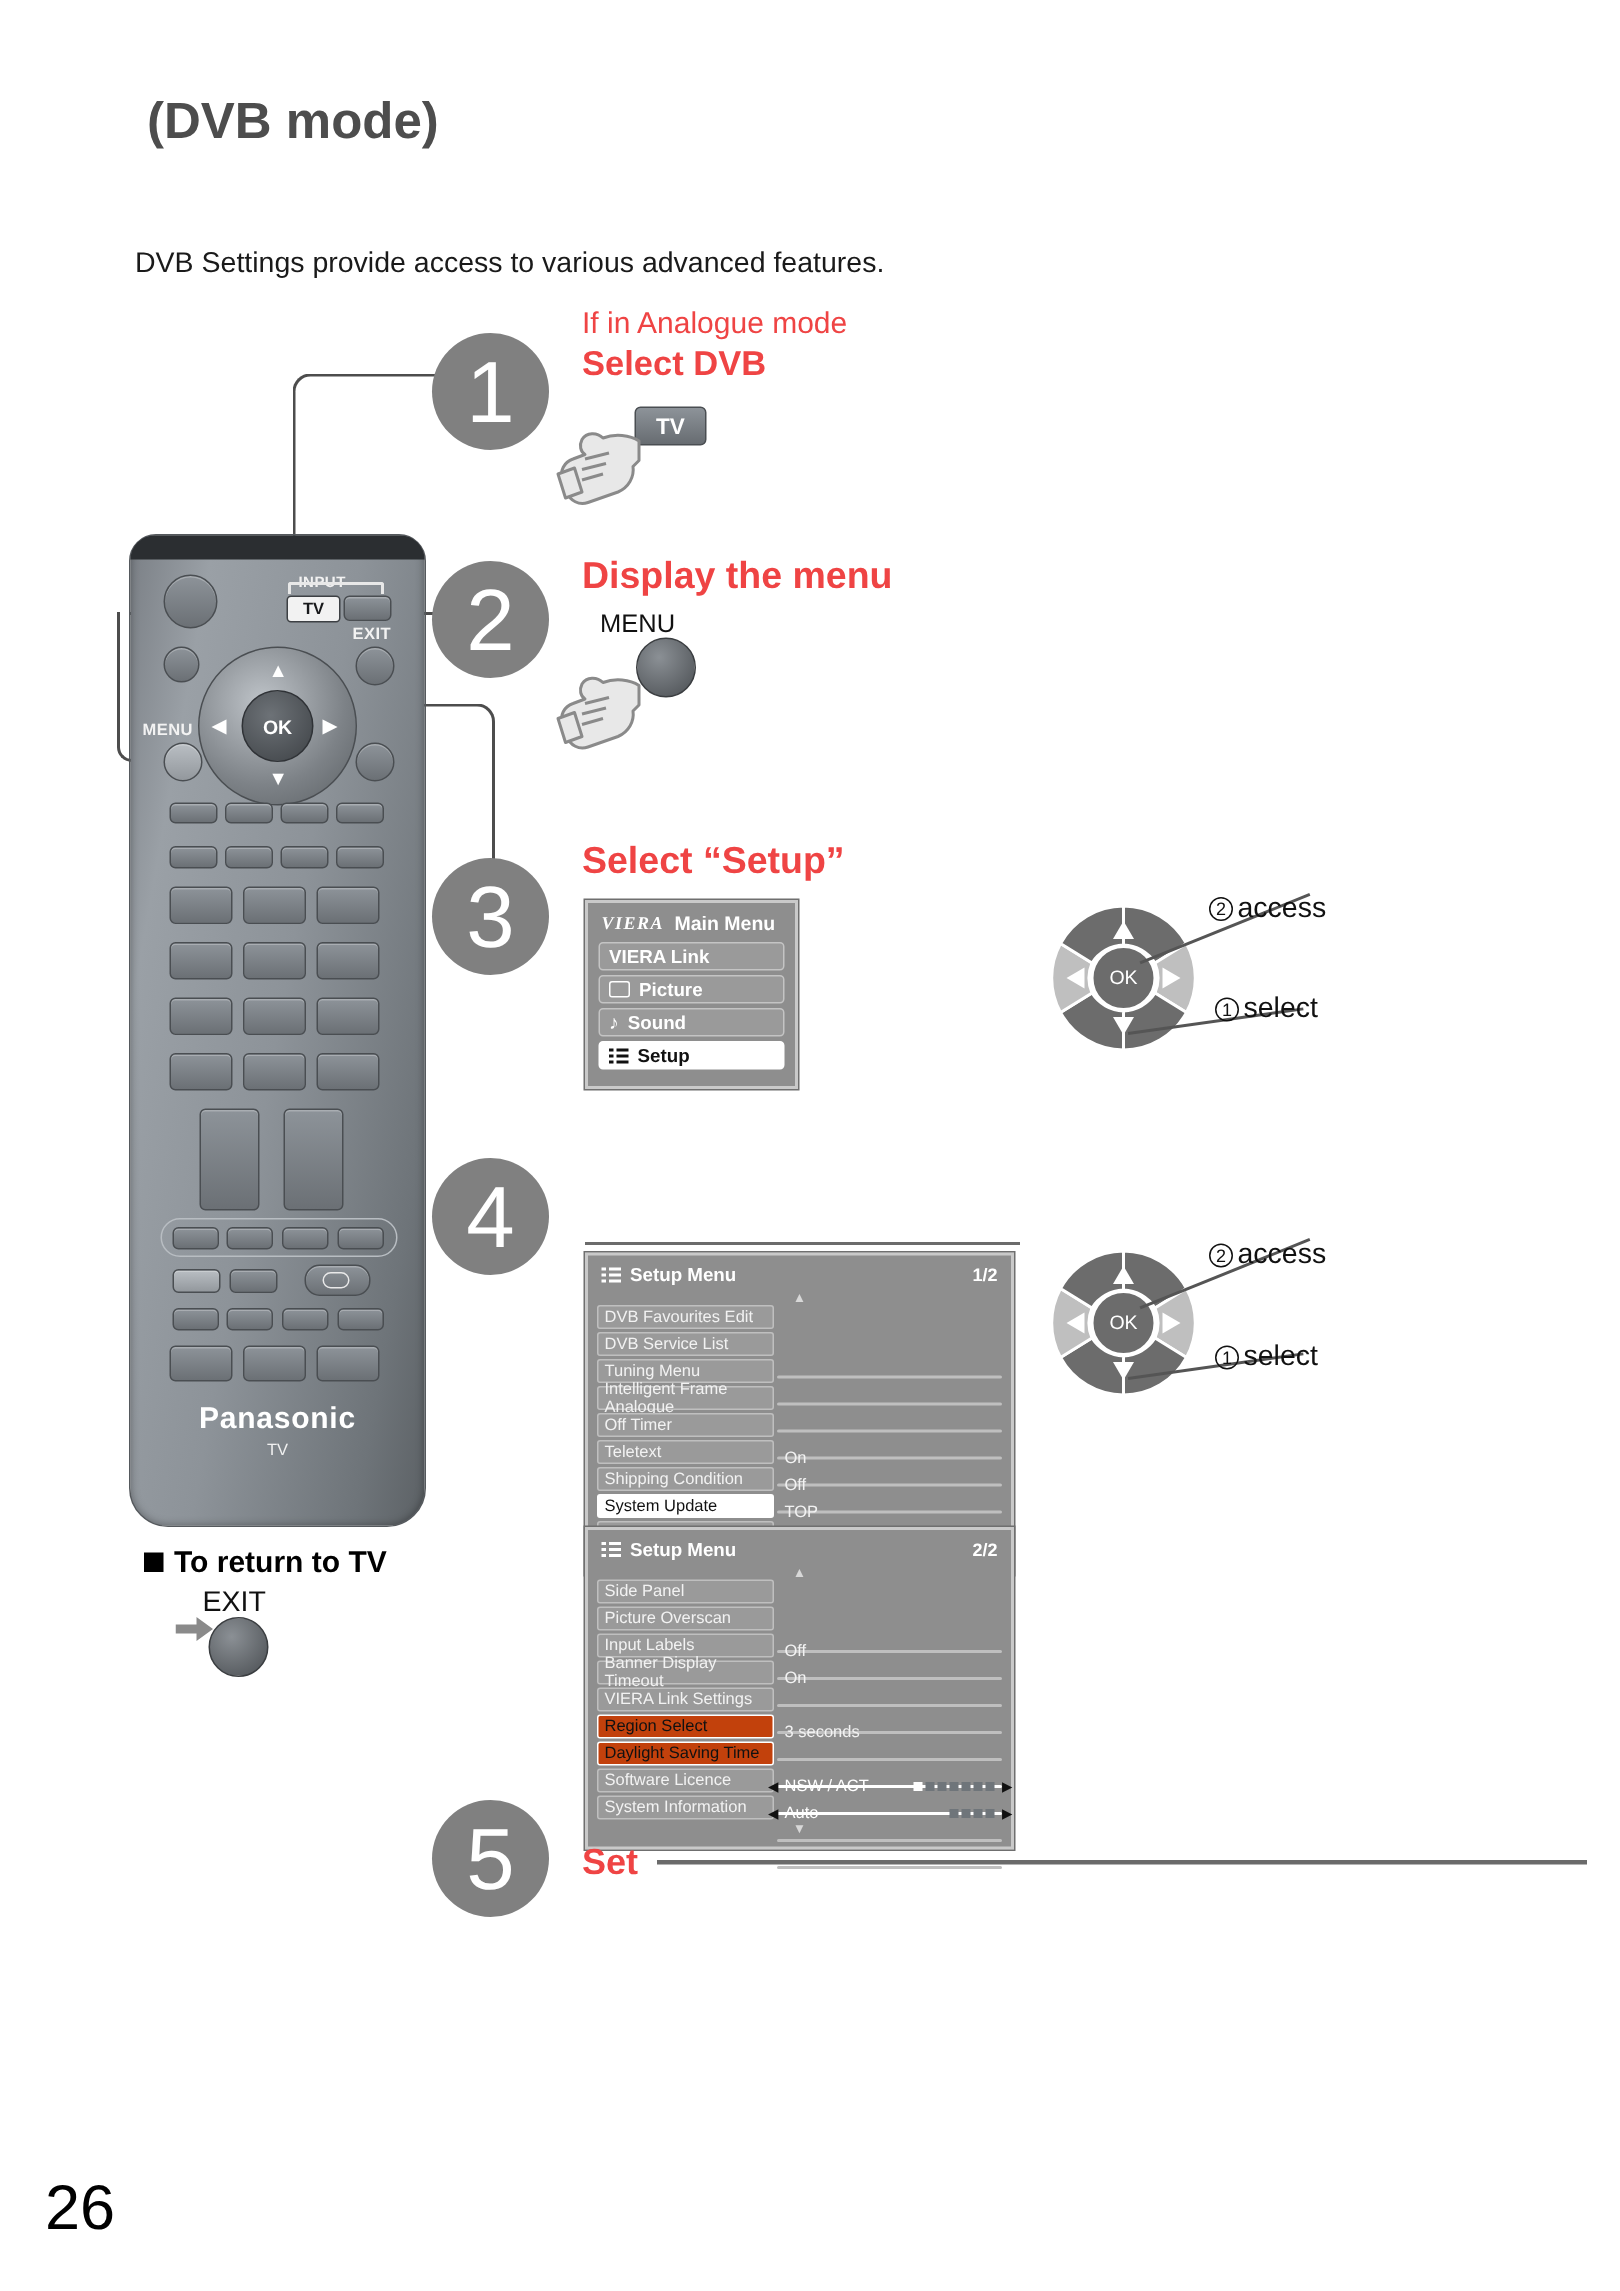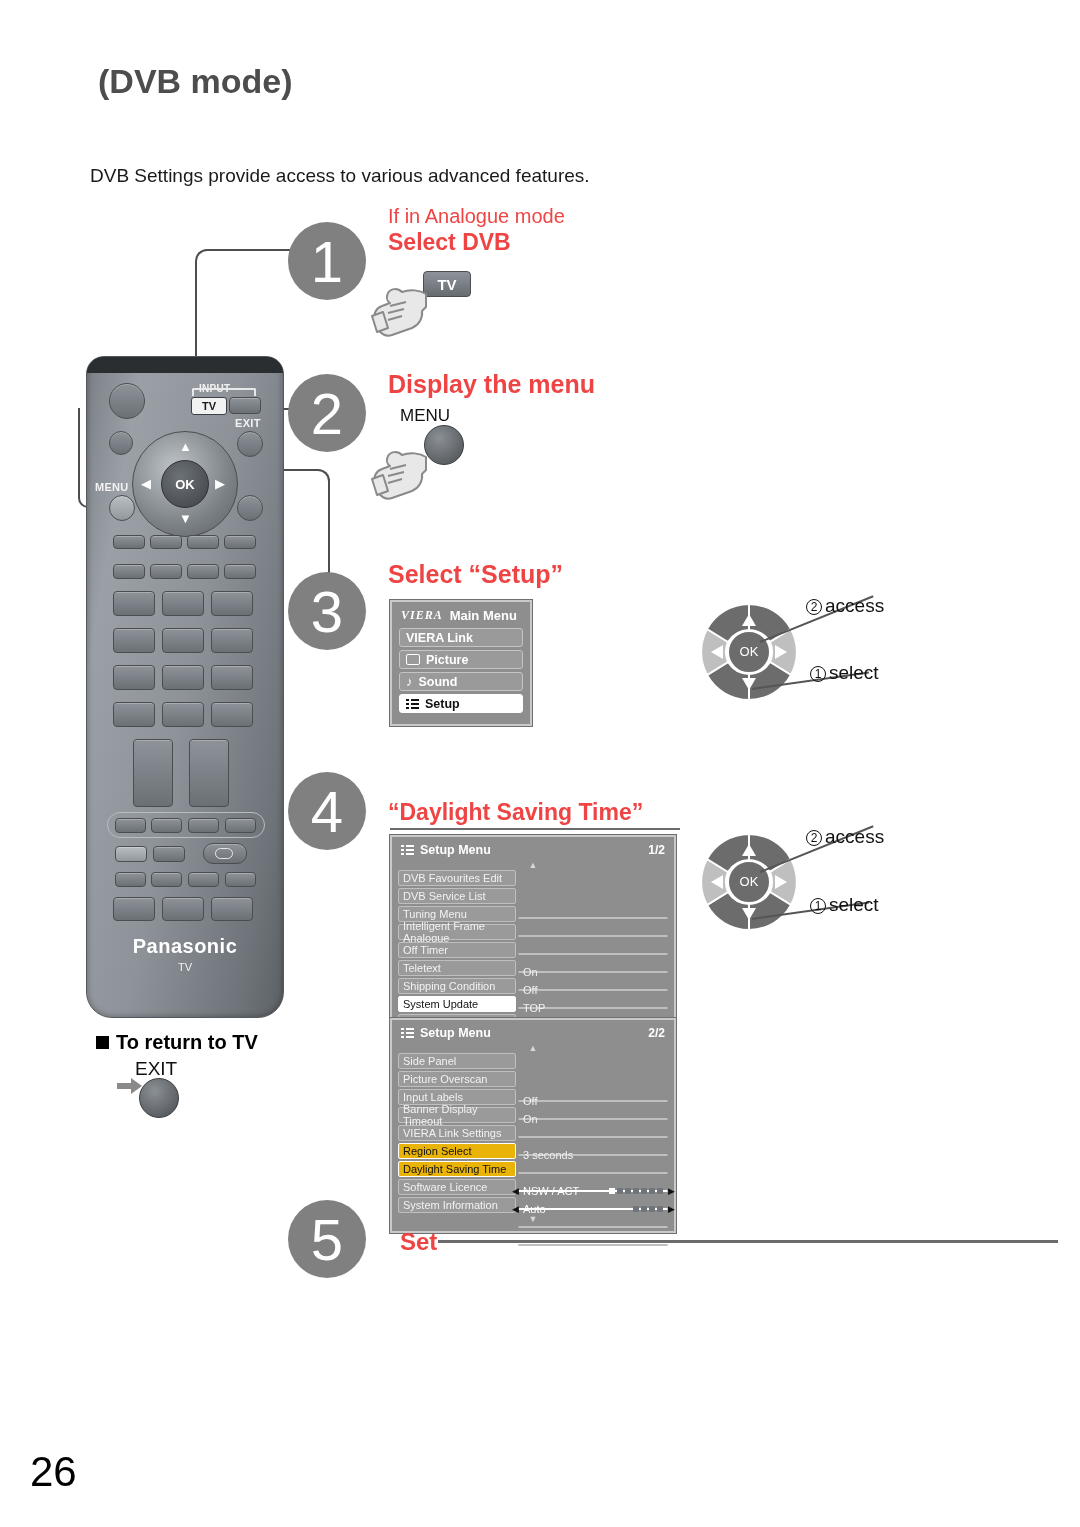--- a/index.html
+++ b/index.html
@@ -115,21 +115,21 @@
     font-size:11px;
   }
   .osd-row .v{
     flex:1;background:#9a9a9a;border:1px solid #bfbfbf;border-radius:2px;margin-left:2px;
     color:#f2f2f2;padding:0 4px;display:flex;align-items:center;box-sizing:border-box;
     font-size:11px;
     margin-top:47px;
   }
   .osd-row.sel .k{background:#ffffff;color:#111;border-color:#ffffff;}
   .osd-row.sel .v{background:#0d0d0d;color:#ffffff;border-color:#ffffff;}
-  .osd-row.adj .k{background:#eab308;color:#111;border-color:#ffffff;}
+  .osd-row.adj .k{background:#c2410c;color:#111;border-color:#ffffff;}
   .osd-row.adj .v{
     background:#0d0d0d;color:#ffffff;border-color:#ffffff;
     justify-content:space-between;position:relative;padding-right:2px;
   }
   .arrow-l,.arrow-r{color:#ffffff;font-size:9px;line-height:1;display:flex;align-items:center;}
   .osd-row.adj .k{position:relative;}
   .bar{display:flex;gap:2px;align-items:center;margin-right:2px;}
   .bar span{width:6px;height:6px;display:block;background:#6f757a;}
   .bar span.on{background:#ffffff;}
   .scroll-up,.scroll-dn{text-align:center;color:#d8d8d8;font-size:9px;line-height:8px;height:9px;}
@@ -366,21 +366,20 @@
     <div class="leader" style="left:62px;top:90px;width:118px;transform:rotate(-8deg);"></div>
   </div>
   <div class="cd-note" style="left:806px;top:595px;">
     <span class="cd-circnum">2</span><span>access</span>
   </div>
   <div class="cd-note" style="left:810px;top:662px;">
     <span class="cd-circnum">1</span><span>select</span>
   </div>
 
   <div class="step-circle" style="left:288px;top:772px;width:78px;height:78px;">4</div>
-  <div class="step-head" style="left:388px;top:799px;font-size:23px;">“Daylight Saving Time”</div>
 
   <div class="osd" style="left:390px;top:835px;width:286px;">
     <div class="osd-title">
       <span class="list-icon">
           <i></i>
           <i></i>
           <i></i>
           <i></i>
           <i></i>
           <i></i>
@@ -540,21 +539,21 @@
       <div class="v"></div>
     </div>
     <div class="osd-row">
       <div class="k">System Information</div>
       <div class="v"></div>
     </div>
     <div class="scroll-dn">▼</div>
   </div>
 
   <div class="step-circle" style="left:288px;top:1200px;width:78px;height:78px;">5</div>
-  <div class="step-head" style="left:388px;top:1228px;font-size:24px;margin-left:12px;">Set</div>
+  <div class="step-head" style="left:388px;top:1228px;font-size:24px;">Set</div>
 
   <div class="ret-head" style="left:96px;top:1031px;">
     <span class="sq"></span><span>To return to TV</span>
   </div>
   <svg style="position:absolute;left:117px;top:1077px;" width="26" height="18" viewBox="0 0 26 18">
     <path d="M0 6 L14 6 L14 1 L25 9 L14 17 L14 12 L0 12 Z" fill="#8a8a8a"></path>
   </svg>
   <div class="exit-lbl" style="left:135px;top:1058px;">EXIT</div>
   <div class="exit-btn" style="left:139px;top:1078px;"></div>
 

